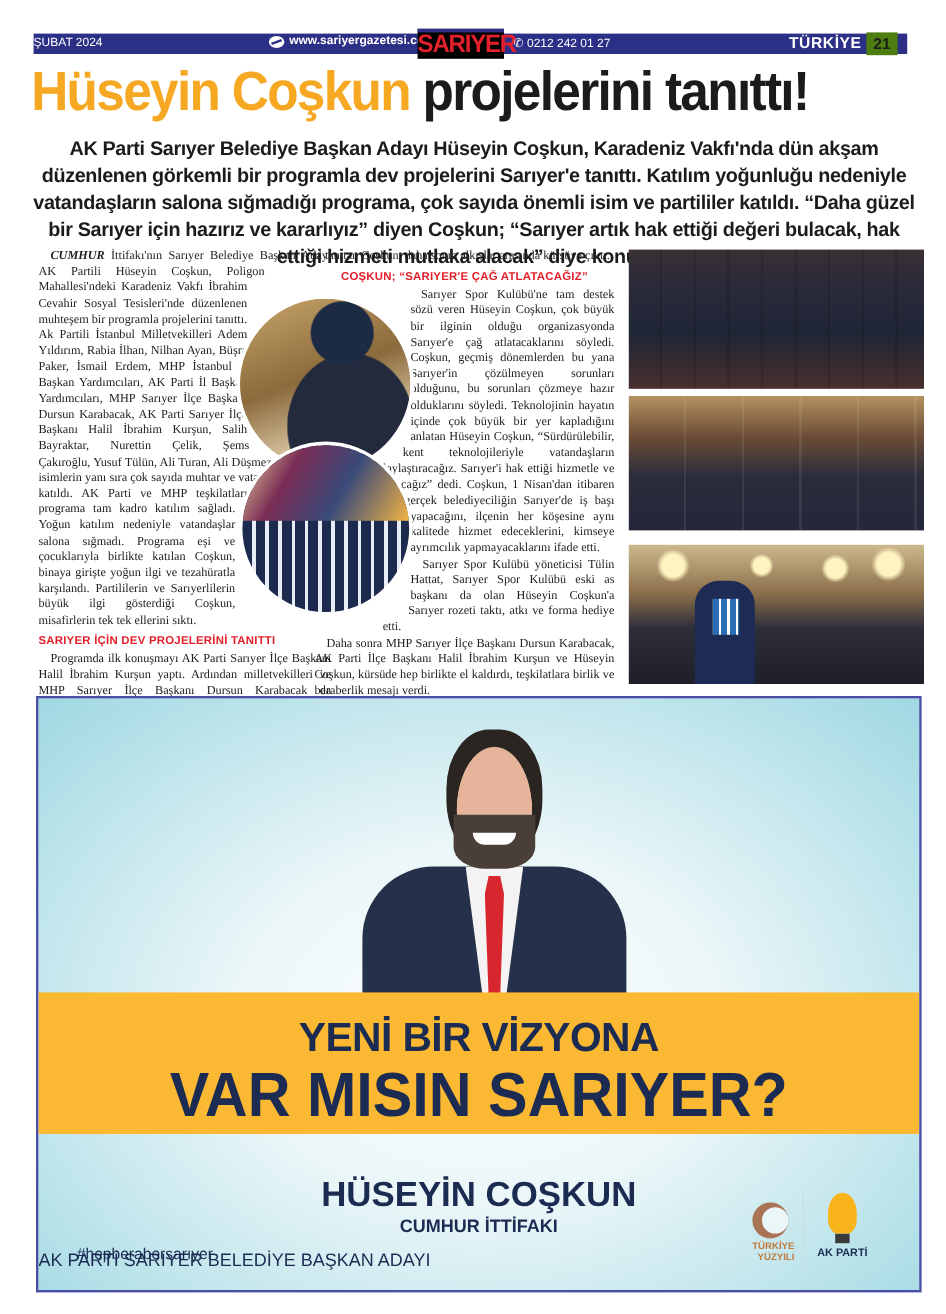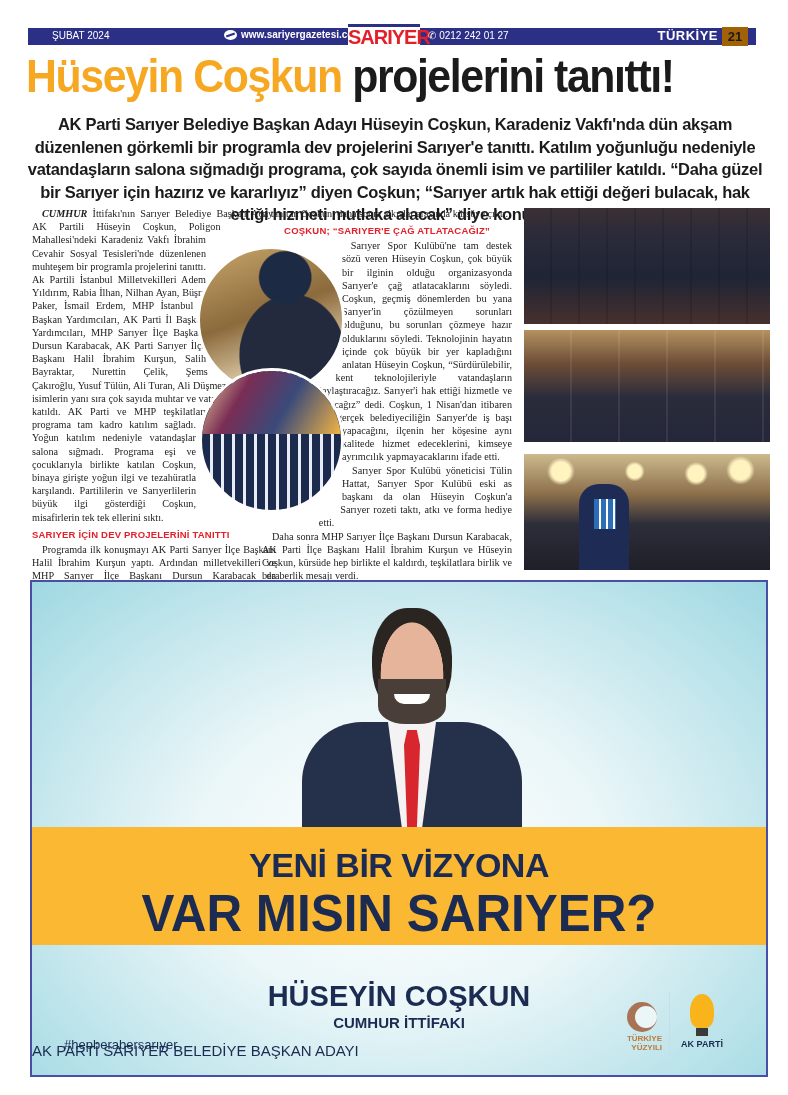--- a/index.html
+++ b/index.html
@@ -1,29 +1,29 @@
 <!DOCTYPE html>
 <html><head>
   <meta charset="utf-8">
   <style>
     * { box-sizing: border-box; margin: 0; padding: 0; }
     html, body { width: 788px; height: 1095px; background: #ffffff; overflow: hidden; }
     body { position: relative; font-family: "Liberation Serif", serif; color: #1b1b1b; }
 
     
     .topbar { position: absolute; left: 28px; top: 28px; width: 728px; height: 17px; background: #2b2f86; }
-    .topbar .date { position: absolute; left: 24px; top: 2px; font: 10px "Liberation Sans", sans-serif; color: #ffffff; }
+    .topbar .date { position: absolute; left: 0; top: 2px; font: 10px "Liberation Sans", sans-serif; color: #ffffff; }
     .topbar .web { position: absolute; left: 196px; top: 1px; font: bold 10px "Liberation Sans", sans-serif; color: #ffffff; display: flex; align-items: center; gap: 4px; }
     .topbar .web .globe { display: inline-block; width: 13px; height: 10px; border-radius: 50%; background: #ffffff; position: relative; }
     .topbar .web .globe::after { content: ""; position: absolute; left: 2px; top: 4px; width: 9px; height: 2px; background: #2b2f86; transform: rotate(-20deg); }
-    .topbar .logo { position: absolute; left: 320px; top: -4px; width: 72px; height: 25px; background: #ffffff; border-top: 3px solid #2b2f86; }
+    .topbar .logo { position: absolute; left: 320px; top: -4px; width: 72px; height: 25px; background: #000000; border-top: 3px solid #2b2f86; }
     .topbar .logo span { display: block; font: 900 20px/20px "Liberation Sans", sans-serif; color: #e3202a; letter-spacing: -1px; text-align: center; transform: scaleY(1.05); }
     .topbar .phone { position: absolute; left: 400px; top: 2px; font: 10px "Liberation Sans", sans-serif; color: #ffffff; }
     .topbar .section { position: absolute; right: 38px; top: 0px; font: 900 13px "Liberation Sans", sans-serif; color: #ffffff; letter-spacing: 0.5px; }
-    .topbar .pagenum { position: absolute; right: 8px; top: -1px; width: 26px; height: 19px; background: #a16207; font: 900 13px/19px "Liberation Sans", sans-serif; color: #1b1b1b; text-align: center; }
+    .topbar .pagenum { position: absolute; right: 8px; top: -1px; width: 26px; height: 19px; background: #4d7c0f; font: 900 13px/19px "Liberation Sans", sans-serif; color: #1b1b1b; text-align: center; }
 
     
     .headline { position: absolute; left: 26px; top: 48px; width: 745px; font: 900 46px/56px "Liberation Sans", sans-serif; letter-spacing: -1.5px; white-space: nowrap; transform: scaleX(0.93); transform-origin: left; }
     .headline .hl-orange { color: #f7a823; }
     .headline .hl-dark { color: #1b1b1b; }
 
     .lead { position: absolute; left: 20px; top: 113px; width: 750px; text-align: center; font: bold 16.5px/22.5px "Liberation Sans", sans-serif; color: #1b1b1b; letter-spacing: -0.3px; }
 
     
     .body-text { font: 10.2px/13.2px "Liberation Serif", serif; color: #222; text-align: justify; hyphens: auto; }

